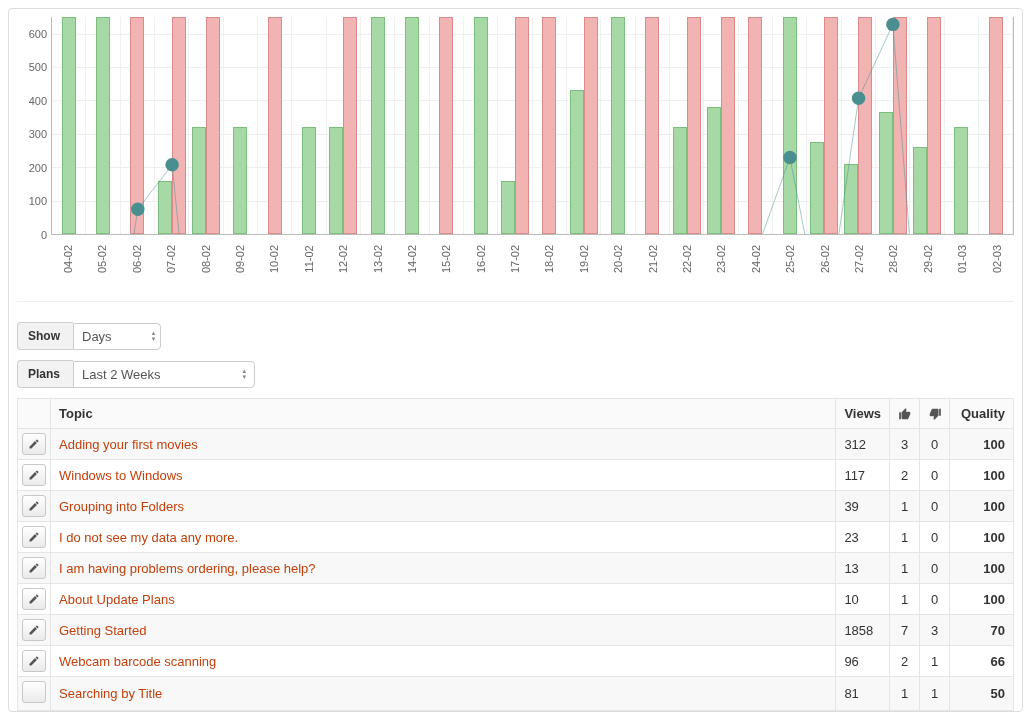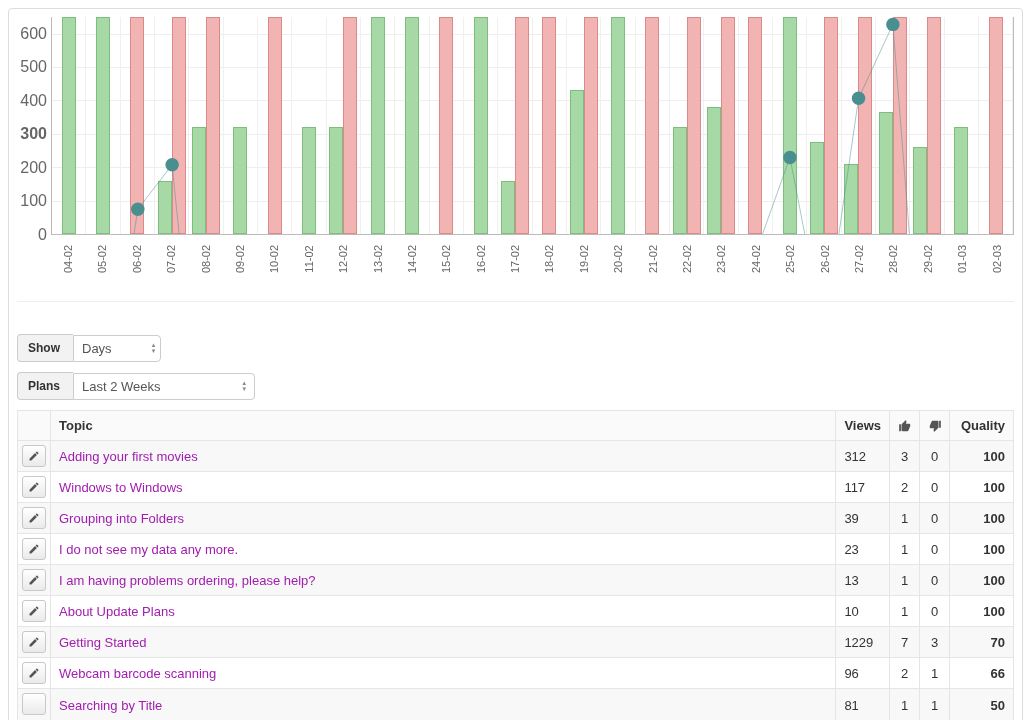--- a/index.html
+++ b/index.html
@@ -24,21 +24,21 @@
   }
   .y-axis {
     width: 34px;
     position: relative;
     height: 218px;
     margin-top: 0;
   }
   .y-tick {
     position: absolute;
     right: 4px;
-    font-size: 16px;
+    font-size: 11px;
     color: #666;
     transform: translateY(-50%);
   }
   .chart-area {
     flex: 1;
     position: relative;
   }
   .plot {
     position: relative;
     height: 218px;
@@ -92,21 +92,21 @@
     font-size: 11px;
     color: #666;
     transform: rotate(-90deg) translateX(-14px);
     transform-origin: center;
     white-space: nowrap;
   }
   
   .controls {
     margin: 24px 0 8px 0;
     border-top: 1px solid #eee;
-    padding-top: 32px;
+    padding-top: 20px;
   }
   .ctrl-row {
     display: flex;
     align-items: center;
     margin-bottom: 10px;
   }
   .ctrl-label {
     font-size: 12px;
     font-weight: bold;
     color: #333;
@@ -166,34 +166,34 @@
     align-items: center;
     justify-content: center;
     width: 24px;
     height: 22px;
     background: linear-gradient(#fff, #eaeaea);
     border: 1px solid #c8c8c8;
     border-radius: 3px;
     cursor: pointer;
   }
   .edit-btn svg { width: 12px; height: 12px; }
-  .topic-link { color: #a21caf; text-decoration: none; cursor: pointer; }
+  .topic-link { color: #c2410c; text-decoration: none; cursor: pointer; }
   .thumb-icon { width: 14px; height: 14px; vertical-align: middle; }
 </style>
 </head>
 <body>
 
 <div class="page">
 
   <div class="chart-wrap">
     <div class="y-axis" id="y-axis">
         <div class="y-tick" style="top: 100%;">0</div>
         <div class="y-tick" style="top: 84.6154%;">100</div>
         <div class="y-tick" style="top: 69.2308%;">200</div>
-        <div class="y-tick" style="top: 53.8462%; font-weight: bold;">300</div>
+        <div class="y-tick" style="top: 53.8462%;">300</div>
         <div class="y-tick" style="top: 38.4615%;">400</div>
         <div class="y-tick" style="top: 23.0769%;">500</div>
         <div class="y-tick" style="top: 7.69231%;">600</div>
       </div>
     <div class="chart-area">
       <div class="plot" id="plot">
         <div class="gridlines" id="gridlines">
             <div class="h" style="top: 100%;"></div>
             <div class="h" style="top: 84.6154%;"></div>
             <div class="h" style="top: 69.2308%;"></div>
@@ -479,21 +479,21 @@
           <td class="iconcol">0</td>
           <td class="qual">100</td>
         </tr>
         <tr>
           <td class="iconcol"><span class="edit-btn">
               <svg viewBox="0 0 24 24">
                 <path fill="#555" d="M3 17.25V21h3.75L17.8 9.94l-3.75-3.75L3 17.25zM20.7 7c.4-.4.4-1 0-1.4l-2.3-2.3c-.4-.4-1-.4-1.4 0l-1.8 1.8 3.75 3.75L20.7 7z"></path>
               </svg>
             </span></td>
           <td><a class="topic-link">Getting Started</a></td>
-          <td class="num">1229</td>
+          <td class="num">1858</td>
           <td class="iconcol">7</td>
           <td class="iconcol">3</td>
           <td class="qual">70</td>
         </tr>
         <tr>
           <td class="iconcol"><span class="edit-btn">
               <svg viewBox="0 0 24 24">
                 <path fill="#555" d="M3 17.25V21h3.75L17.8 9.94l-3.75-3.75L3 17.25zM20.7 7c.4-.4.4-1 0-1.4l-2.3-2.3c-.4-.4-1-.4-1.4 0l-1.8 1.8 3.75 3.75L20.7 7z"></path>
               </svg>
             </span></td>

